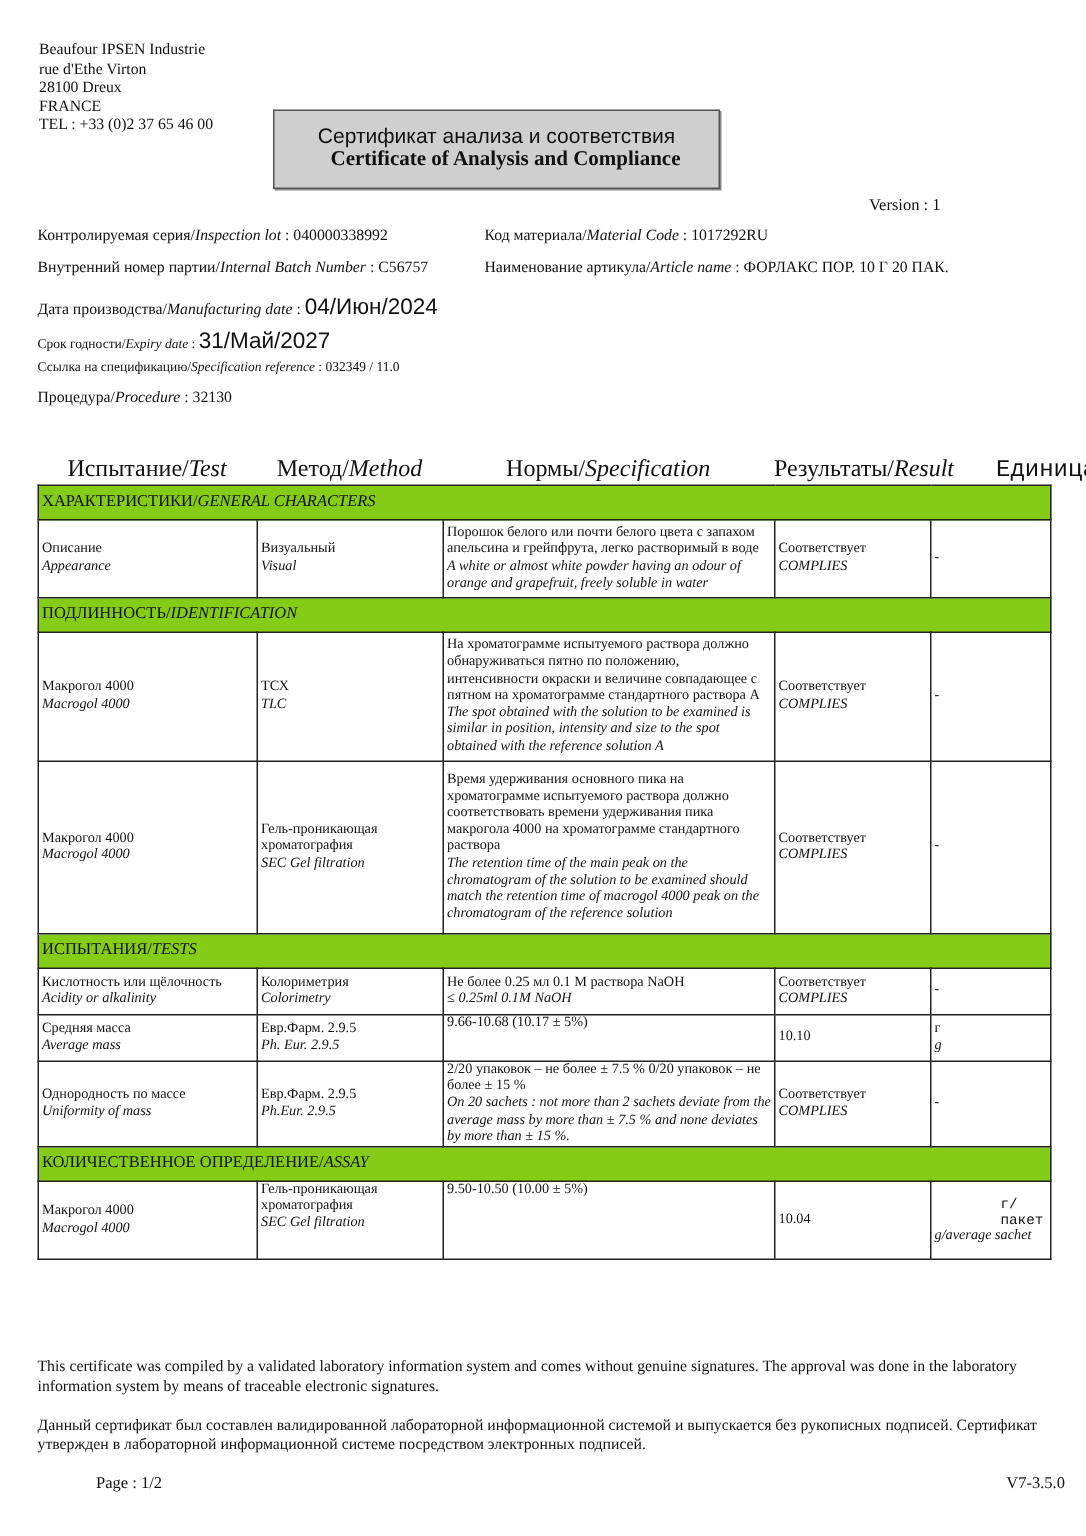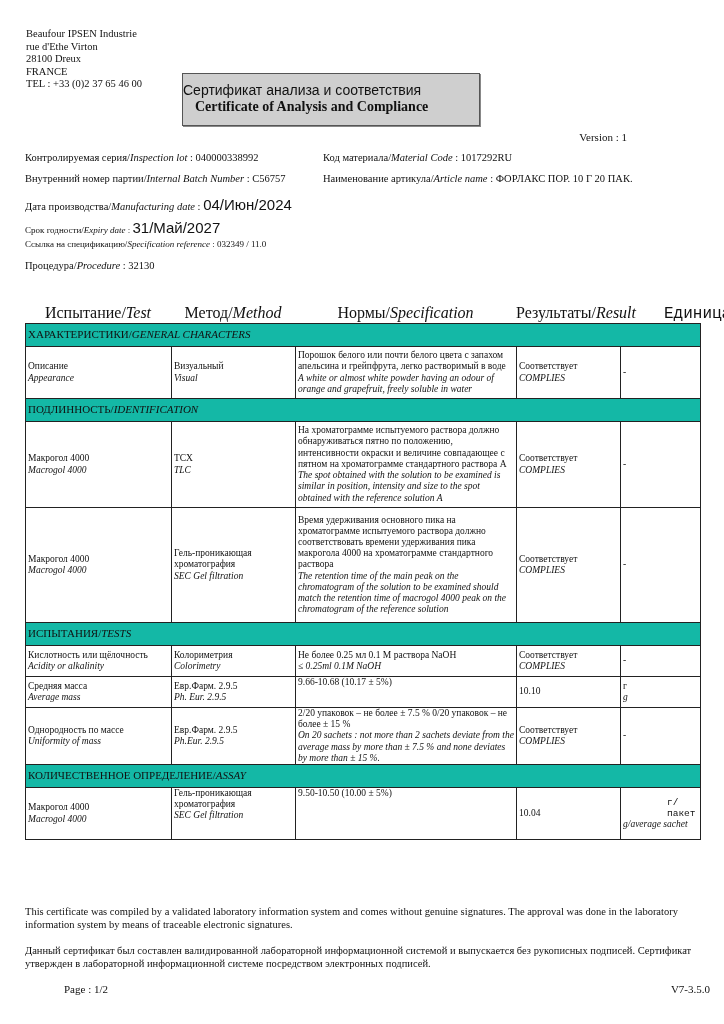--- a/index.html
+++ b/index.html
@@ -1,36 +1,36 @@
 <!DOCTYPE html>
 <html><head>
 <meta charset="utf-8">
 <style>
   html, body { margin: 0; padding: 0; background: #ffffff; }
   body { width: 724px; height: 1024px; position: relative; overflow: hidden;
          font-family: "Liberation Serif", serif; color: #111; font-size: 11px; }
   .abs { position: absolute; }
   .addr { left: 26px; top: 28px; font-size: 10.5px; line-height: 12.6px; }
   .titlebox { left: 182px; top: 73px; width: 296px; height: 51px; background: #cfcfcf;
-              border: 1px solid #555; box-shadow: 1px 1px 0 #888; }
+              border: 1px solid #555; box-shadow: 1px 1px 0 #888; text-align: center; }
   .titlebox .ru { font-family: "Liberation Sans", sans-serif; font-size: 14px; margin-top: 8px; }
   .titlebox .en { font-weight: bold; font-size: 14px; margin-top: 1px; padding-left: 12px; }
   .version { right: 97px; top: 131px; font-size: 11px; }
   .meta { font-size: 10.5px; white-space: nowrap; }
   .meta i { font-style: italic; }
   .sans { font-family: Liberation Mono, monospace; margin-left: 44px; }
   .meta .big { font-family: "Liberation Sans", sans-serif; font-size: 15px; }
   .meta.small { font-size: 9px; }
 
   table.res { position: absolute; left: 25px; top: 323px; width: 675px; border-collapse: collapse;
               table-layout: fixed; font-size: 9.5px; }
   table.res td { border: 1px solid #222; vertical-align: middle; padding: 0 2px; line-height: 11.2px; }
   .thead { position: absolute; left: 25px; top: 304px; width: 675px; display: flex; font-size: 16px; }
   .thead div { text-align: center; }
-  .section td { background: #14b8a6; height: 22px; font-size: 11px; padding-left: 2px !important; }
+  .section td { background: #84cc16; height: 22px; font-size: 11px; padding-left: 2px !important; }
   .c { text-align: left; }
   .it { font-style: italic; }
 
   .foot-en { left: 25px; top: 905px; width: 680px; font-size: 10.5px; line-height: 13px; }
   .foot-ru { left: 25px; top: 944px; width: 690px; font-size: 10.5px; line-height: 13px; }
   .page { left: 64px; top: 983px; font-size: 11px; }
   .ver2 { right: 14px; top: 983px; font-size: 11px; }
 </style>
 </head>
 <body>

